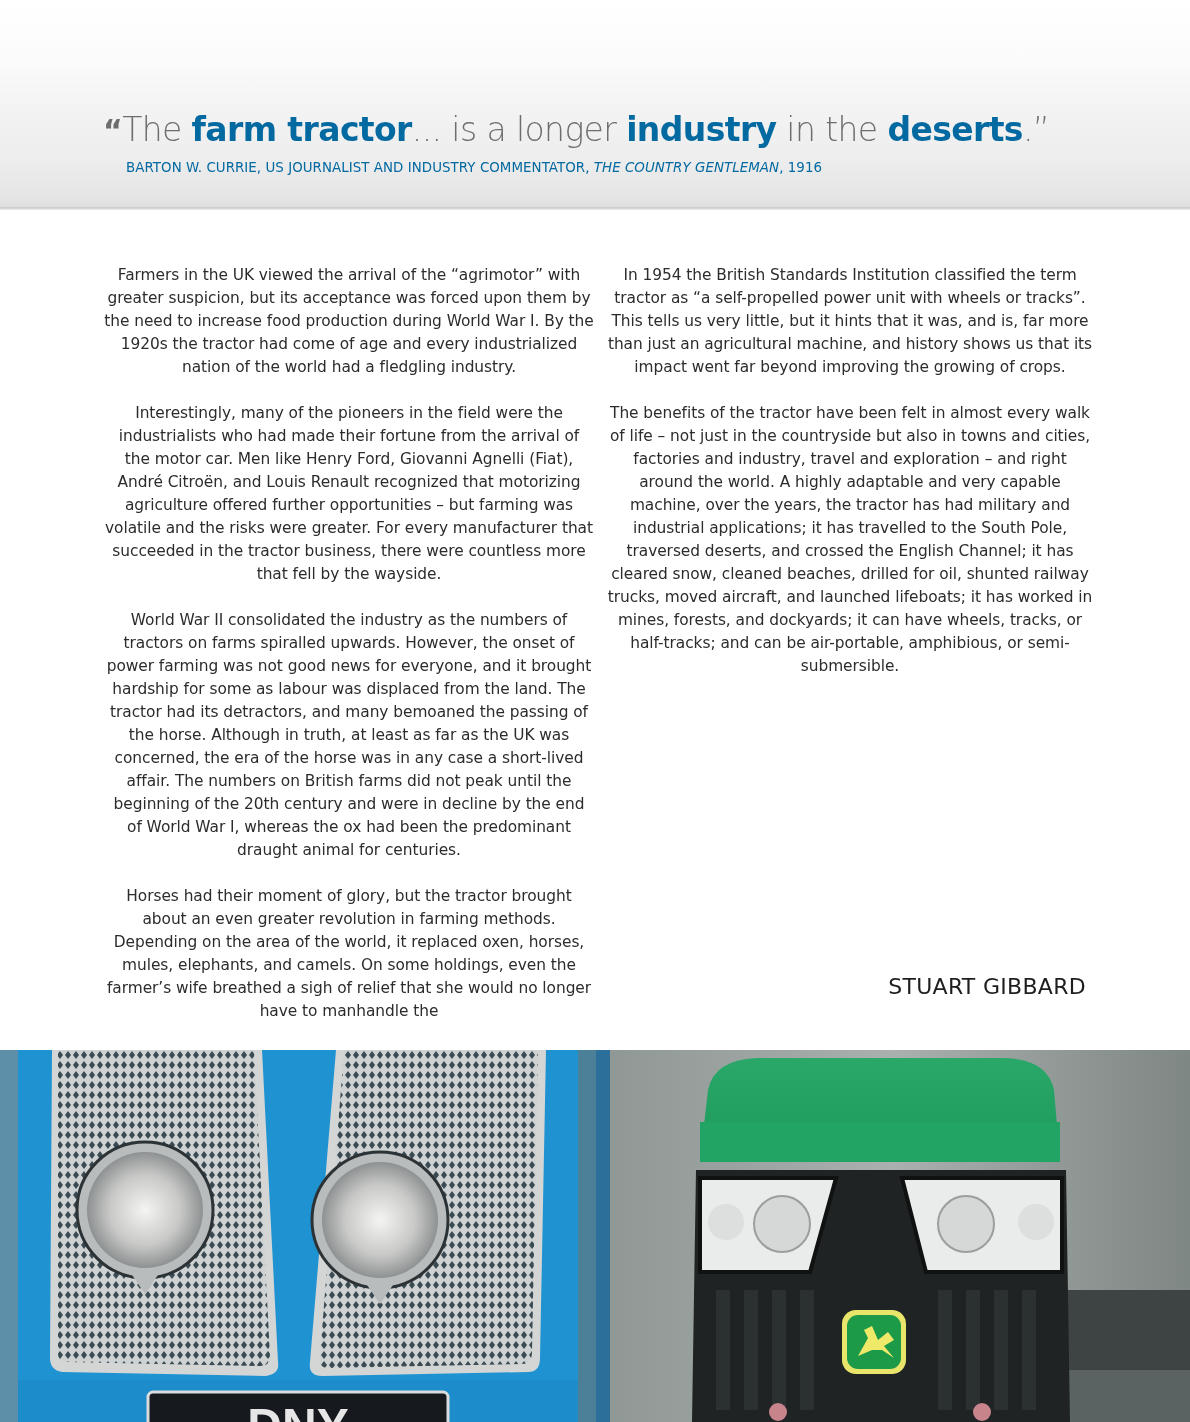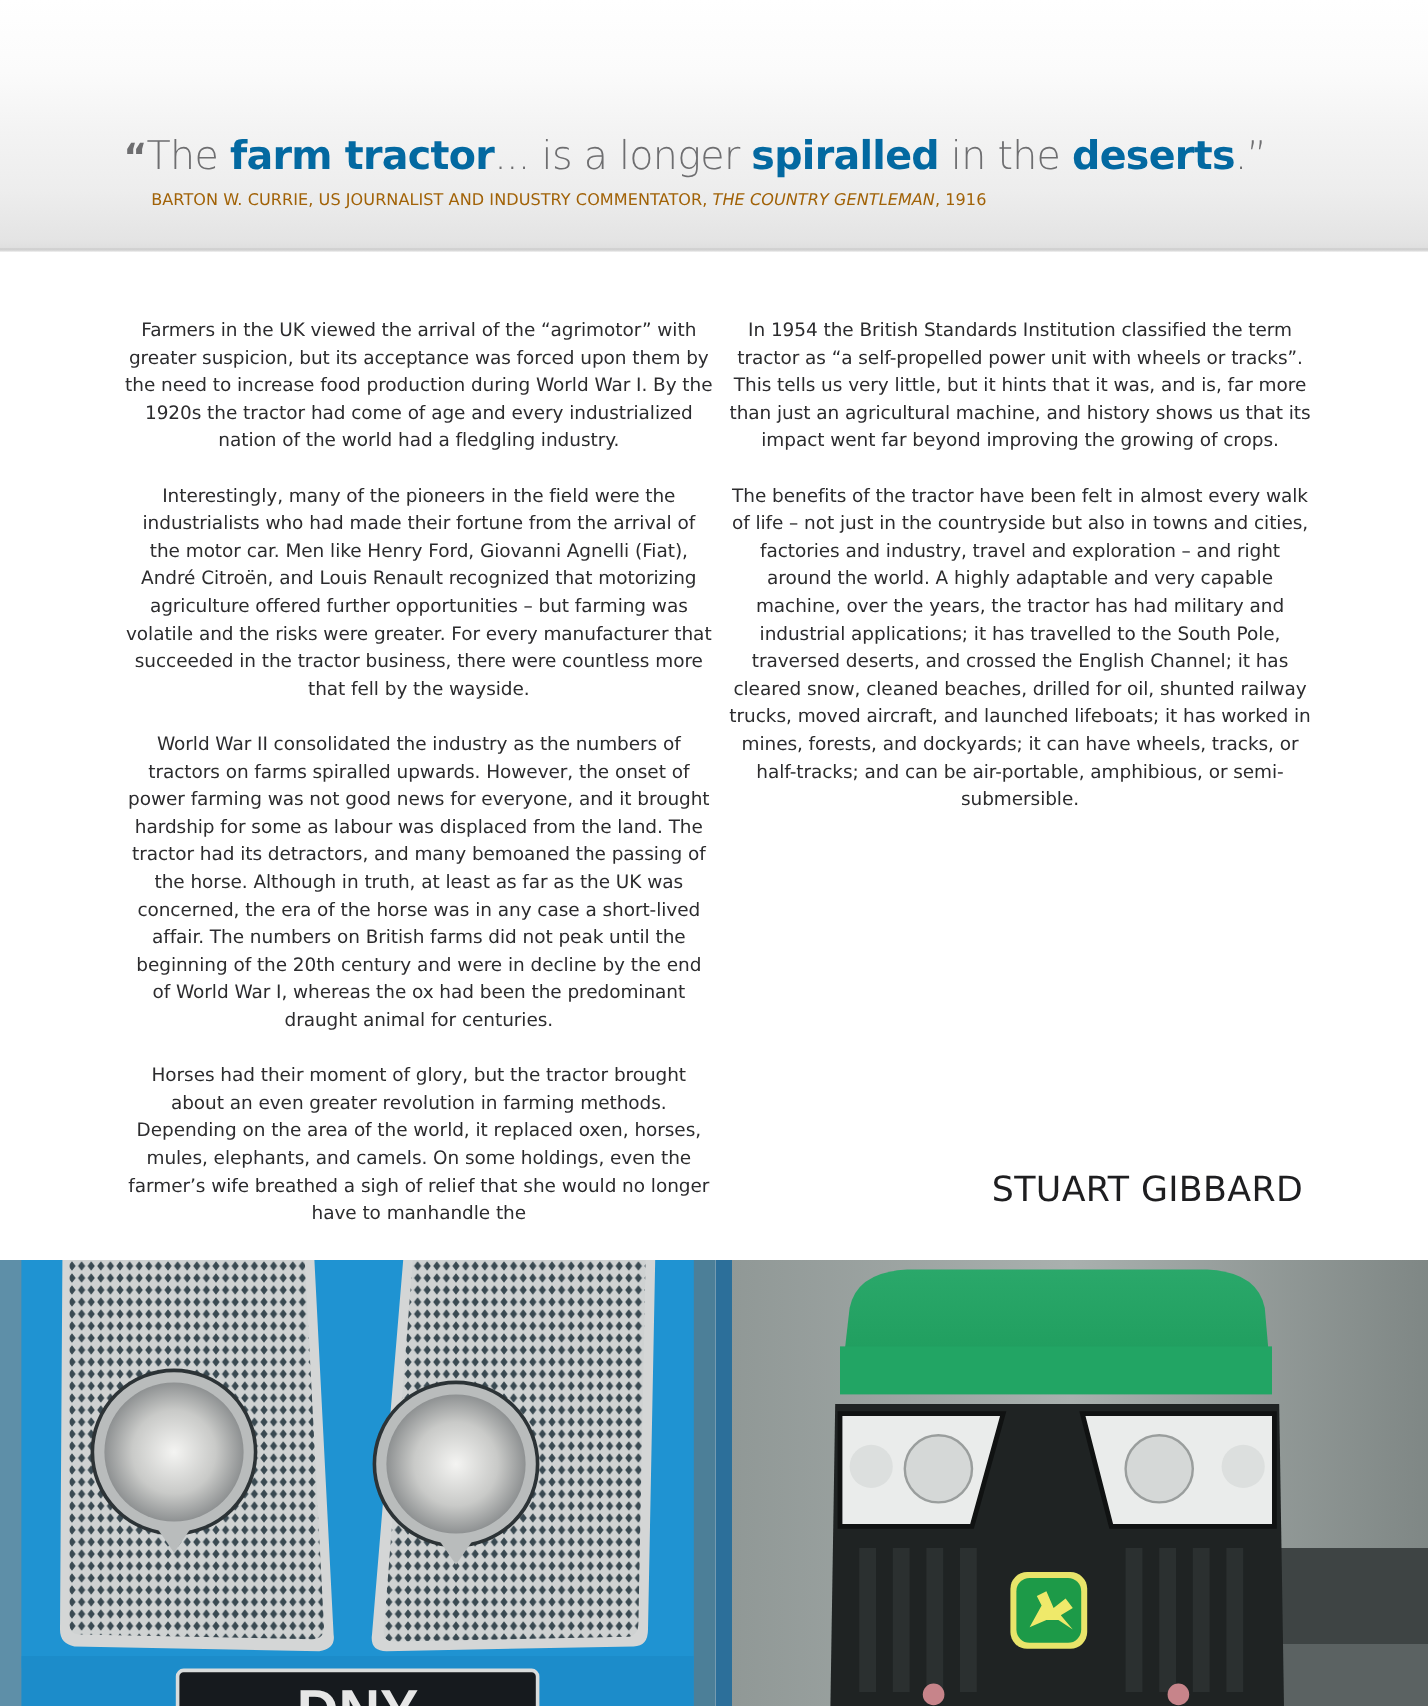--- a/index.html
+++ b/index.html
@@ -4,38 +4,38 @@
   <style>
     html, body { margin:0; padding:0; }
     body { width:1190px; height:1422px; background:#ffffff; position:relative; overflow:hidden; font-family:"DejaVu Sans", sans-serif; }
     .header-band { position:absolute; left:0; top:0; width:1190px; height:208px;
       background:linear-gradient(to bottom, #ffffff 0px, #fbfbfb 60px, #f3f3f3 110px, #ededed 160px, #e4e4e4 200px, #dedede 208px); }
     .header-rule { position:absolute; left:0; top:207px; width:1190px; height:3px;
       background:linear-gradient(to bottom, #c8c8c8, #d9d9d9 60%, #f4f4f4); }
     .quote { position:absolute; left:103px; top:110px; font-size:33px; color:#6e6e70; letter-spacing:-0.6px; white-space:nowrap; font-weight:300; }
     .quote b { font-weight:bold; color:#0369a1; }
     .quote .qmark { font-weight:bold; font-size:30px; }
-    .attribution { position:absolute; left:126px; top:160px; font-size:13.4px; color:#a16207; white-space:nowrap; letter-spacing:0.05px; }
+    .attribution { position:absolute; left:126px; top:160px; font-size:13.4px; color:#0369a1; white-space:nowrap; letter-spacing:0.05px; }
     .attribution i { font-style:italic; }
     .col { position:absolute; top:264px; width:490px; font-size:15.4px; line-height:23px; color:#2c2c2e; letter-spacing:-0.05px;text-align:center; }
     .col p { margin:0 0 23px 0; }
     .col-left { left:104px; }
     .col-right { left:605px; }
-    .byline { position:absolute; right:104px; top:974px; font-size:29px; color:#1e1e20; letter-spacing:0.3px; }
+    .byline { position:absolute; right:104px; top:974px; font-size:22px; color:#1e1e20; letter-spacing:0.3px; }
     .photos { position:absolute; left:0; top:1050px; width:1190px; height:372px; overflow:hidden; }
     .photo { position:absolute; top:0; height:372px; overflow:hidden; }
   </style>
 </head>
 <body>
 
 <div class="header-band"></div>
 <div class="header-rule"></div>
 
 <div class="quote">
-  <span class="qmark">“</span><span id="quote-parts"><span>The </span><b>farm tractor</b><span>... is a longer </span><b>spiralled</b><span> in the </span><b>deserts</b><span>.”</span></span>
+  <span class="qmark">“</span><span id="quote-parts"><span>The </span><b>farm tractor</b><span>... is a longer </span><b>industry</b><span> in the </span><b>deserts</b><span>.”</span></span>
 </div>
 
 <div class="attribution">
   <span>BARTON W. CURRIE, US JOURNALIST AND INDUSTRY COMMENTATOR, </span><i>THE COUNTRY GENTLEMAN</i><span>, 1916</span>
 </div>
 
 <div class="col col-left">
   <p>Farmers in the UK viewed the arrival of the “agrimotor” with greater suspicion, but its acceptance was forced upon them by the need to increase food production during World War I. By the 1920s the tractor had come of age and every industrialized nation of the world had a fledgling industry.</p>
   <p>Interestingly, many of the pioneers in the field were the industrialists who had made their fortune from the arrival of the motor car. Men like Henry Ford, Giovanni Agnelli (Fiat), André Citroën, and Louis Renault recognized that motorizing agriculture offered further opportunities – but farming was volatile and the risks were greater. For every manufacturer that succeeded in the tractor business, there were countless more that fell by the wayside.</p>
   <p>World War II consolidated the industry as the numbers of tractors on farms spiralled upwards. However, the onset of power farming was not good news for everyone, and it brought hardship for some as labour was displaced from the land. The tractor had its detractors, and many bemoaned the passing of the horse. Although in truth, at least as far as the UK was concerned, the era of the horse was in any case a short-lived affair. The numbers on British farms did not peak until the beginning of the 20th century and were in decline by the end of World War I, whereas the ox had been the predominant draught animal for centuries.</p>

